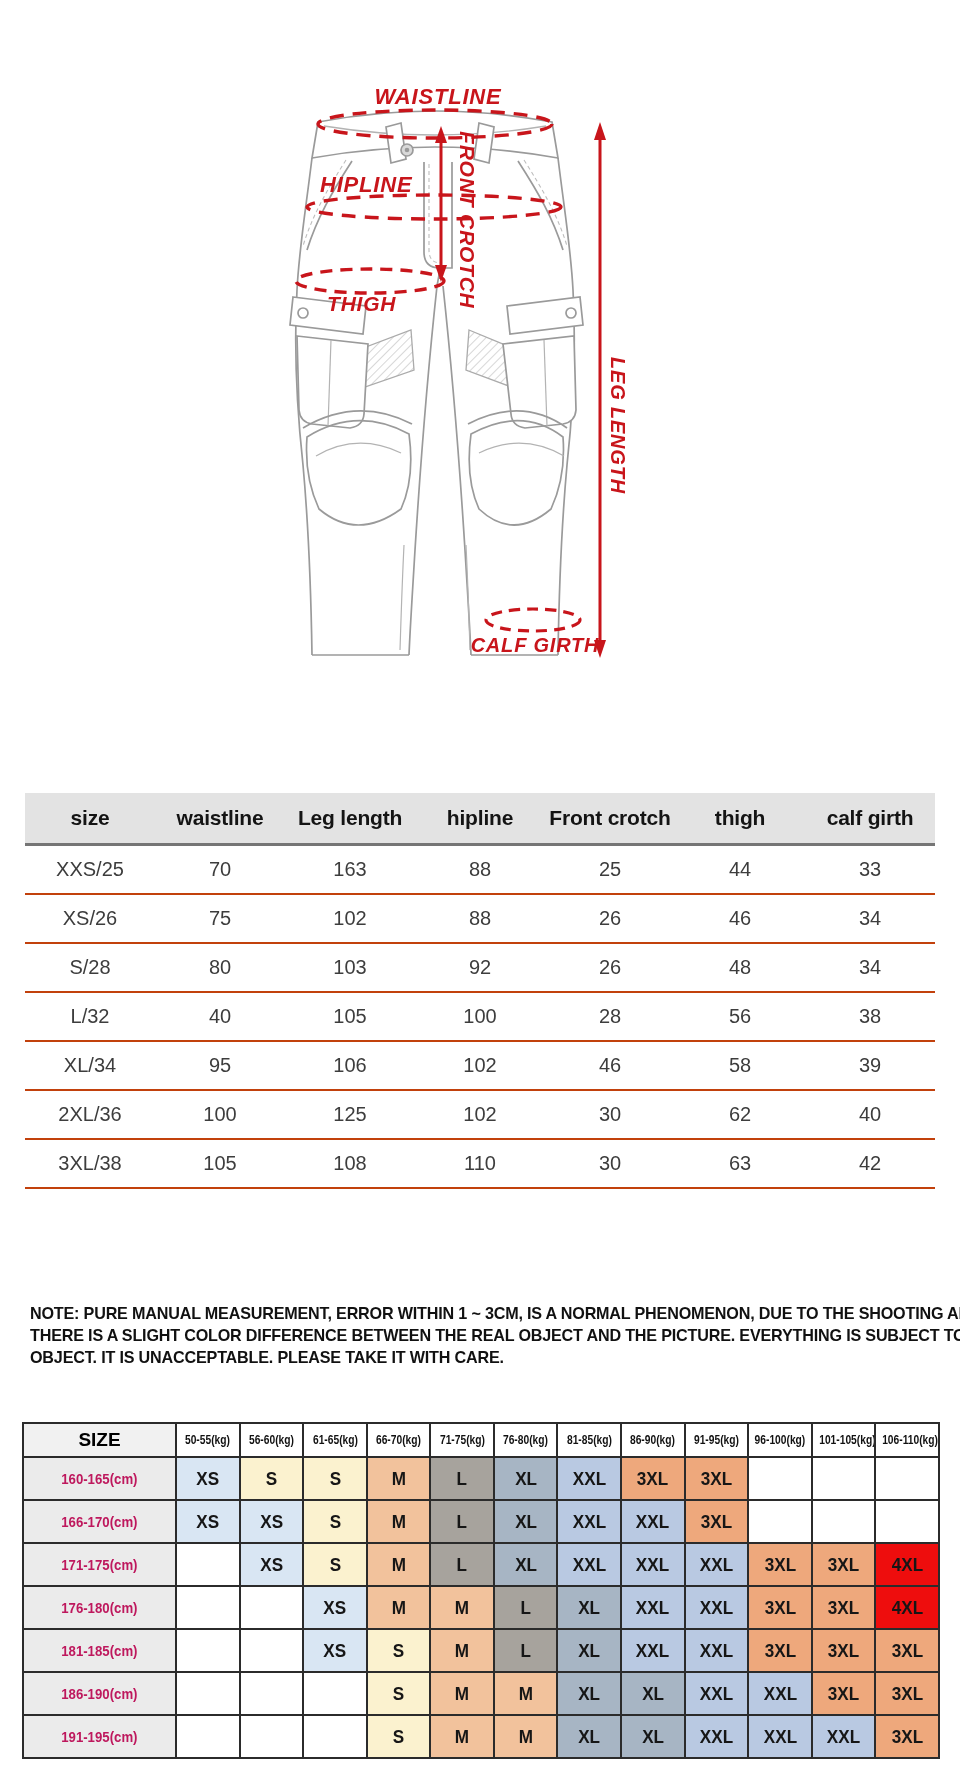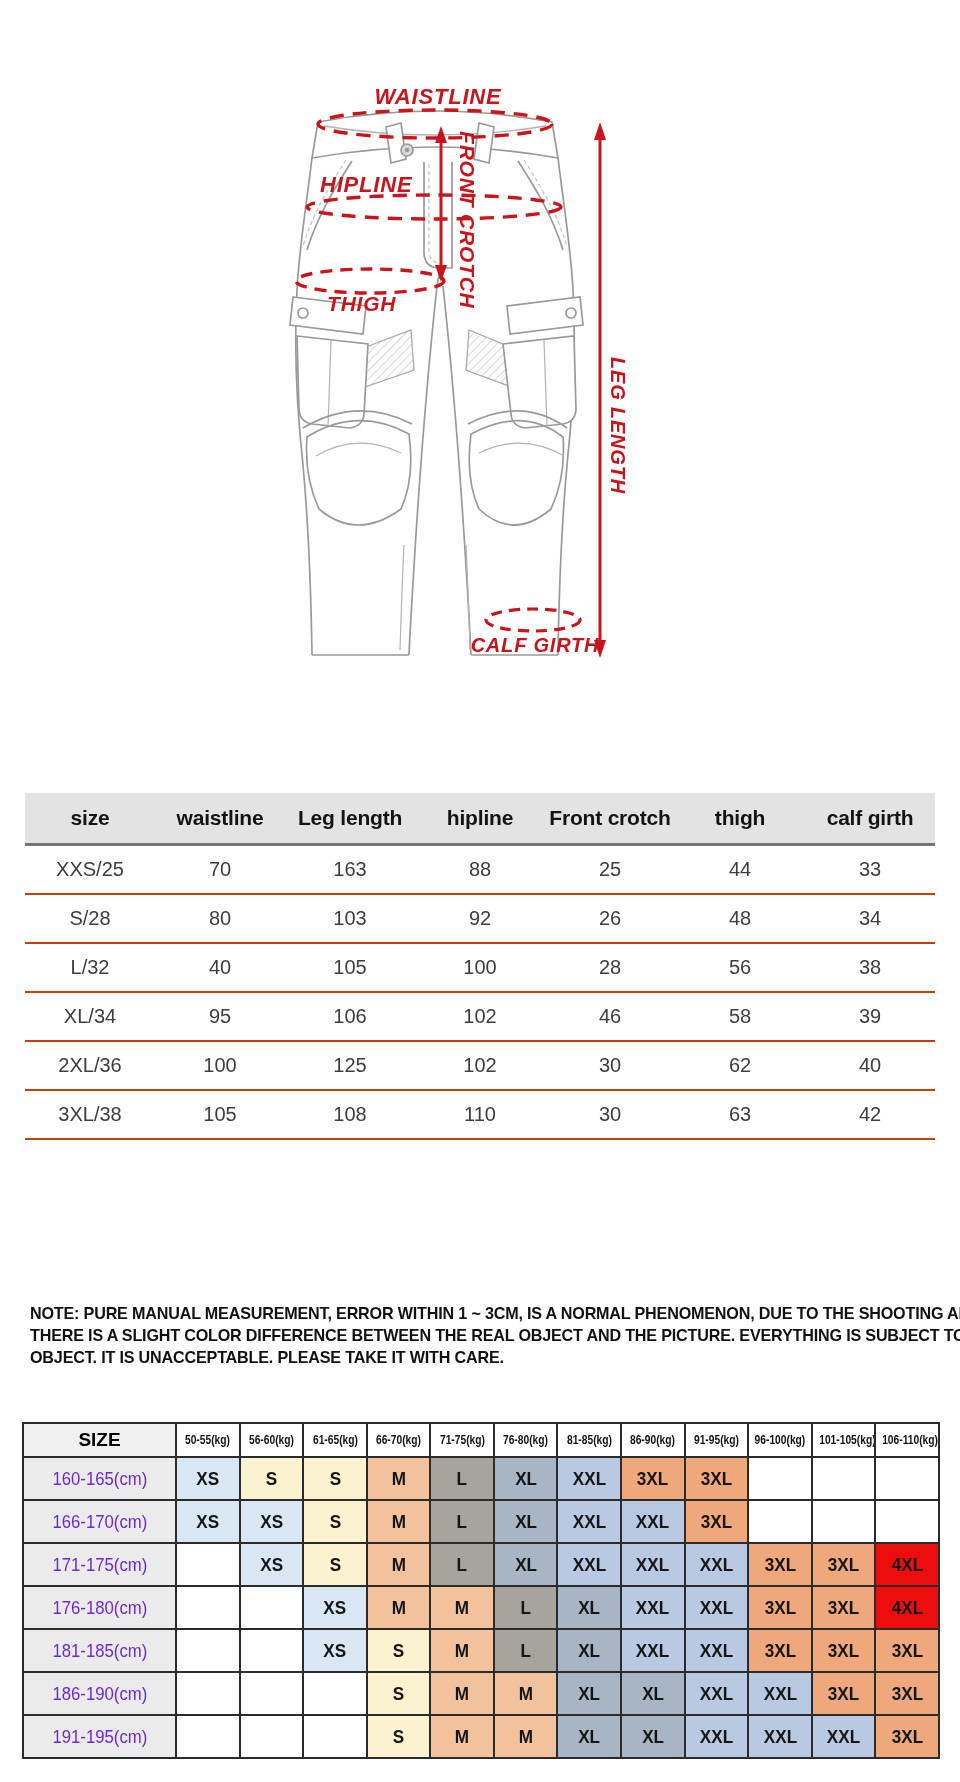--- a/index.html
+++ b/index.html
@@ -49,21 +49,21 @@
   table.matrix col.c0{width:153px;}
   table.matrix th,table.matrix td{
     border:2px solid #2b2b2b;text-align:center;vertical-align:middle;padding:0;
     overflow:hidden;
   }
   table.matrix thead tr{height:34px;}
   table.matrix tbody tr{height:43px;}
   .corner{background:#f1f1f1;font-size:19px;font-weight:bold;}
   .kg{background:#ffffff;font-size:12.5px;font-weight:bold;color:#111;}
   .kg .cond{display:inline-block;transform:scaleX(.82);white-space:nowrap;}
-  .rowlabel{background:#ebebeb;font-size:19px;font-weight:normal;color:#6d28d9;}
+  .rowlabel{background:#ebebeb;font-size:15px;font-weight:bold;color:#be185d;}
   .rowlabel .cond{display:inline-block;transform:scaleX(.88);white-space:nowrap;}
   .szcell{font-size:19px;font-weight:bold;color:#161616;}
   .szcell .cond{display:inline-block;transform:scaleX(.9);}
 </style>
 </head>
 <body>
 
 <div class="diagram">
   <svg width="960" height="700" viewBox="0 0 960 700">
     <defs>
@@ -157,20 +157,29 @@
     </thead>
     <tbody>
         <tr>
           <td>XXS/25</td>
           <td>70</td>
           <td>163</td>
           <td>88</td>
           <td>25</td>
           <td>44</td>
           <td>33</td>
+        </tr>
+        <tr>
+          <td>XS/26</td>
+          <td>75</td>
+          <td>102</td>
+          <td>88</td>
+          <td>26</td>
+          <td>46</td>
+          <td>34</td>
         </tr>
         <tr>
           <td>S/28</td>
           <td>80</td>
           <td>103</td>
           <td>92</td>
           <td>26</td>
           <td>48</td>
           <td>34</td>
         </tr>

